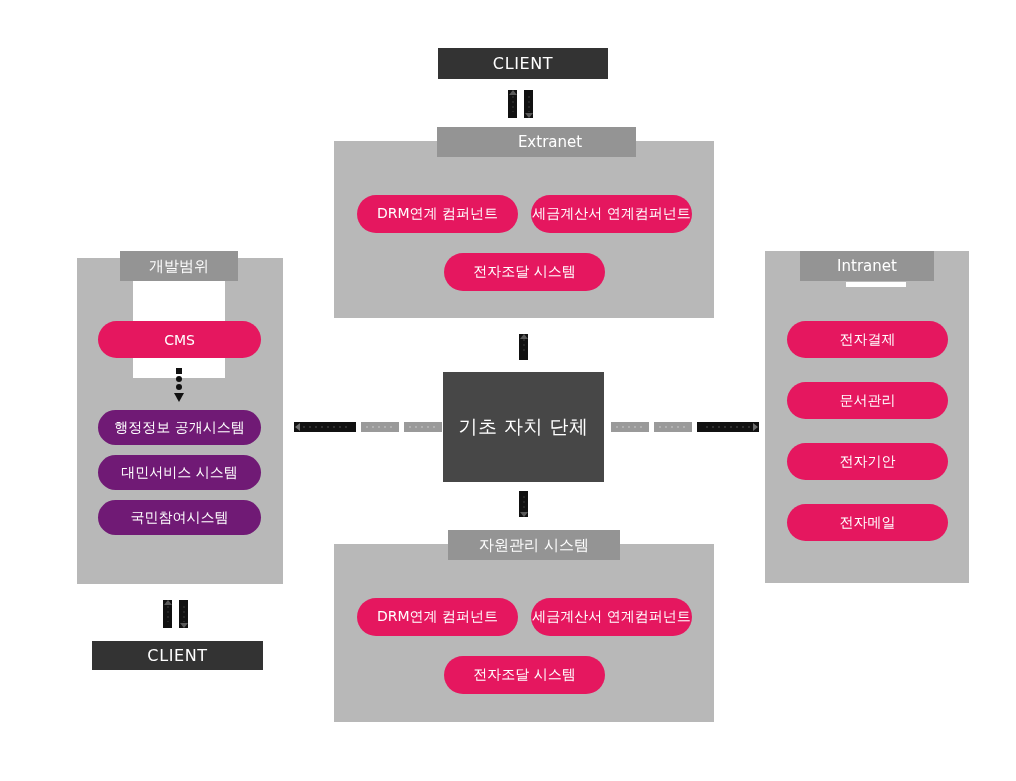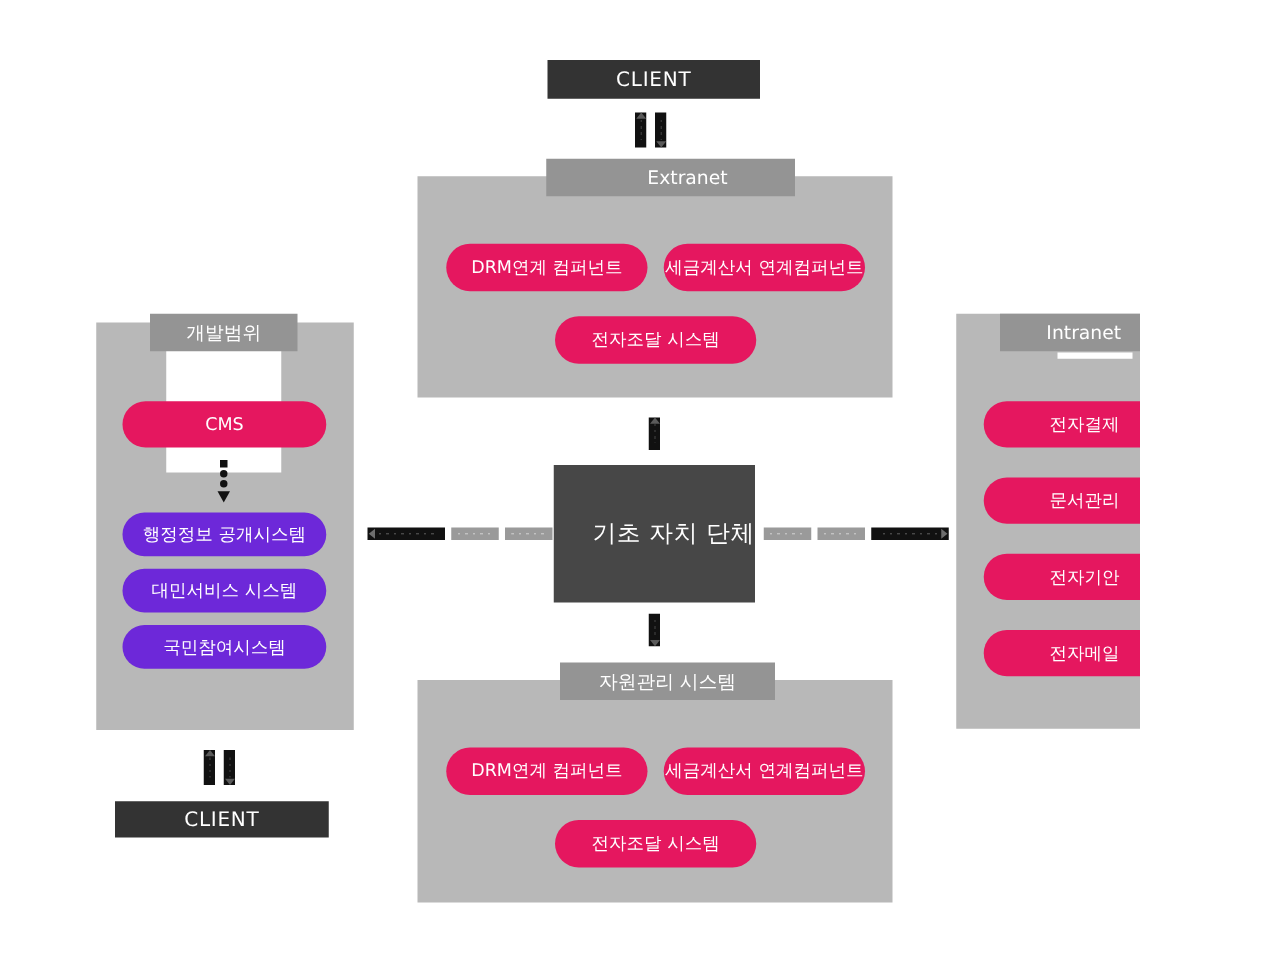--- a/index.html
+++ b/index.html
@@ -6,21 +6,21 @@
   html, body {
     margin: 0;
     padding: 0;
     background: #ffffff;
   }
   body {
     font-family: "DejaVu Sans", "Liberation Sans", sans-serif;
   }
   #canvas {
     position: relative;
-    width: 912px;
+    width: 1016px;
     height: 781px;
     background: #ffffff;
     overflow: hidden;
   }
 
   
   .client-box {
     position: absolute;
     background: #333333;
     color: #ffffff;
@@ -52,29 +52,29 @@
     position: absolute;
     display: flex;
     align-items: center;
     justify-content: center;
     color: #ffffff;
     border-radius: 999px;
     font-size: 14px;
     white-space: nowrap;
   }
   .pill.pink { background: #e5175f; }
-  .pill.gray { background: #6d28d9; }
+  .pill.gray { background: #701a75; }
 
   .center-box {
     position: absolute;
     background: #474747;
     color: #ffffff;
     display: flex;
     align-items: center;
-    justify-content: flex-end;
+    justify-content: center;
     font-size: 19px;
     letter-spacing: 0.5px;
   }
 
   .white-block {
     position: absolute;
     background: #ffffff;
   }
 
   

